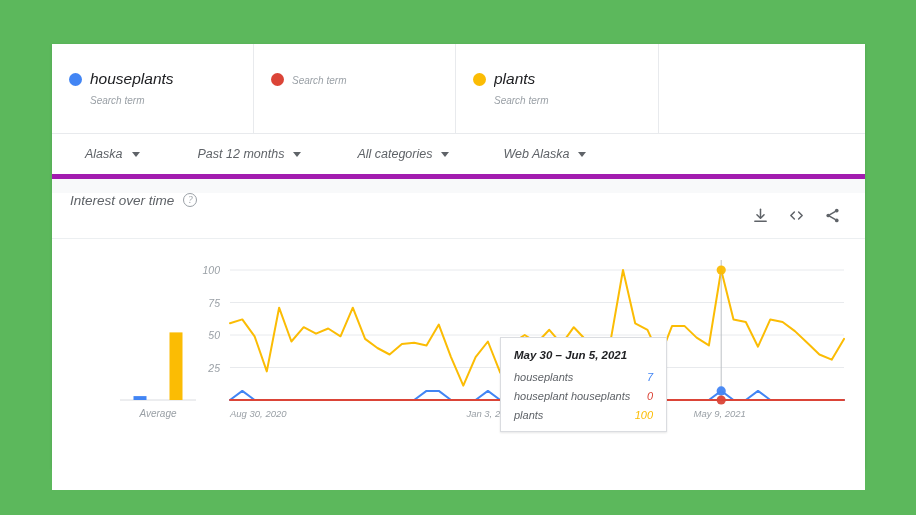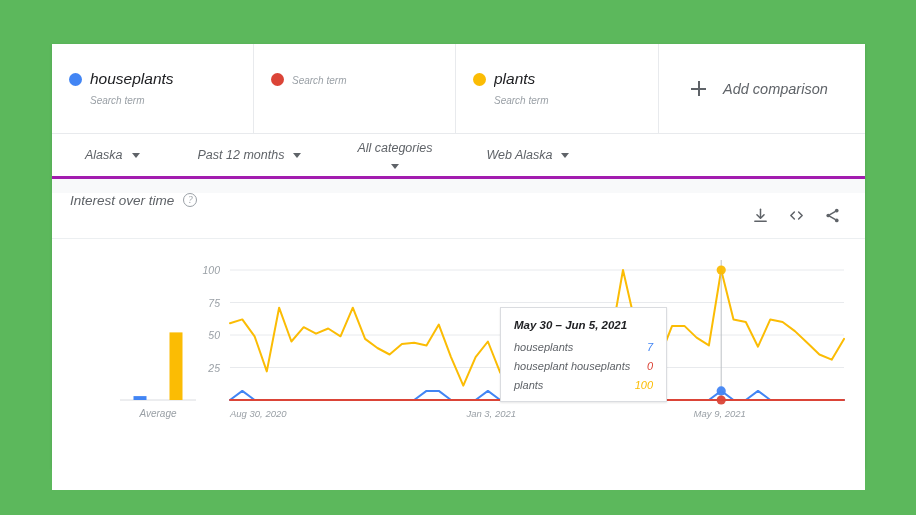--- a/index.html
+++ b/index.html
@@ -76,39 +76,39 @@
   .plus-icon:before { left: 0; top: 7px; width: 15px; height: 1.6px; }
   .plus-icon:after { top: 0; left: 7px; height: 15px; width: 1.6px; }
   .add-label { font-size: 14.5px; color: #5f6368; }
 
   
   .filter-row {
     display: flex;
     align-items: center;
     height: 45px;
     padding-left: 17px;
-    border-bottom: 3px solid #a21caf;
+    border-bottom: 5px solid #a21caf;
   }
   .filter-item {
     display: flex;
     align-items: center;
     gap: 9px;
     font-size: 12.5px;
     color: #5f6368;
     padding: 0 16px;
   }
   .caret {
     width: 0; height: 0;
     border-left: 4.5px solid transparent;
     border-right: 4.5px solid transparent;
     border-top: 5px solid #5f6368;
   }
   .fi-0 { margin-right: 26px; }
   .fi-1 { margin-right: 24px; }
-  .fi-2 { margin-right: 22px; flex-direction: column; }
+  .fi-2 { margin-right: 22px; }
 
   
   .grey-strip { height: 14px; background: #f8f9fa; }
 
   
   .panel-head {
     display: flex;
     height: 46px;
     padding: 0 24px 0 18px;
     border-bottom: 1px solid #eceff1;
@@ -141,21 +141,21 @@
   .chart-wrap {
     position: relative;
     height: 251px;
     background: #fff;
   }
   .chart-svg { display: block; }
 
   
   .tooltip {
     position: absolute;
-    left: 448px; top: 68px;
+    left: 448px; top: 98px;
     width: 167px;
     background: #fff;
     border: 1px solid #dadce0;
     box-shadow: 0 1px 2px rgba(0,0,0,0.10);
     padding: 11px 13px 10px 13px;
     z-index: 5;
   }
   .tt-title {
     font-size: 11.5px;
     font-weight: bold;
@@ -193,24 +193,20 @@
         <span class="term-dot" style="background:#db4437"></span>
         <div class="term-sub">Search term</div>
       </div>
 
       <div class="term-cell">
         <span class="term-dot" style="background:#fbbc04"></span>
         <div class="term-title">plants</div>
         <div class="term-sub">Search term</div>
       </div>
 
-      <div class="add-cell">
-        <span class="plus-icon"></span>
-        <span class="add-label">Add comparison</span>
-      </div>
     </div>
 
     <div class="filter-row">
       <div class="filter-item fi-0">
         <span>Alaska</span>
         <span class="caret"></span>
       </div>
       <div class="filter-item fi-1">
         <span>Past 12 months</span>
         <span class="caret"></span>

